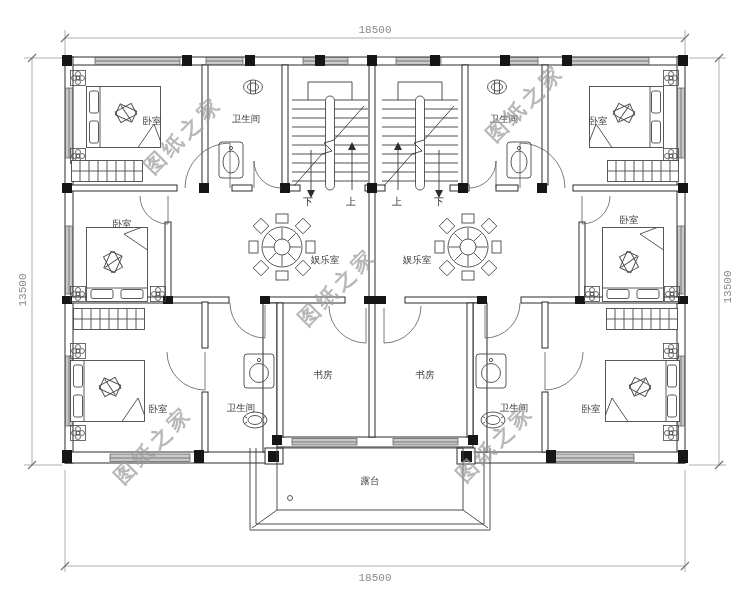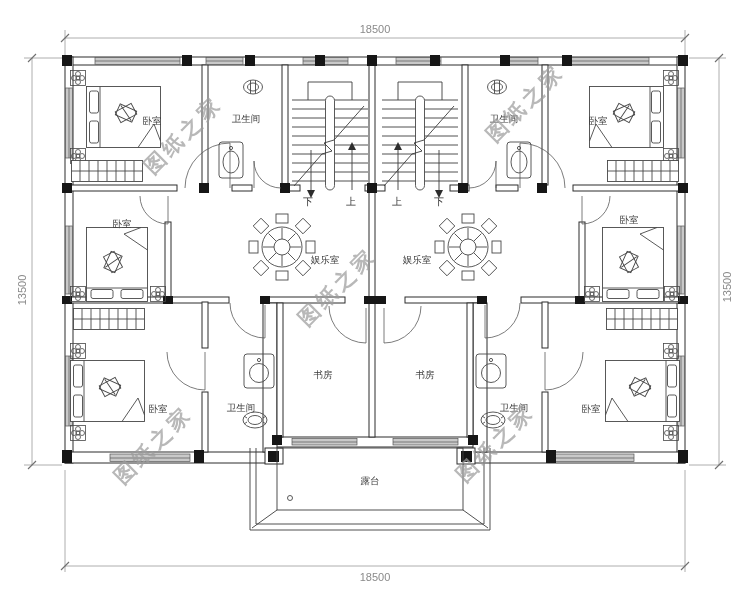--- a/index.html
+++ b/index.html
@@ -1,17 +1,17 @@
 <!DOCTYPE html>
 <html><head>
 <meta charset="utf-8">
 <style>
   html,body{margin:0;padding:0;background:#ffffff;}
   .canvas{position:relative;width:750px;height:600px;background:#ffffff;overflow:hidden;
-          font-family:Liberation Sans, sans-serif;}
+          font-family:Liberation Mono, monospace;}
   svg{position:absolute;left:0;top:0;}
   .wall{fill:#ffffff;stroke:#2d2d2d;stroke-width:1;}
   .col{fill:#161616;stroke:none;}
   .win{fill:#c9c9c9;stroke:#555555;stroke-width:0.7;}
   .winline{stroke:#555555;stroke-width:0.7;}
   .thin{fill:none;stroke:#3c3c3c;stroke-width:0.9;}
   .furn{fill:#ffffff;stroke:#474747;stroke-width:0.9;}
   .furno{fill:none;stroke:#474747;stroke-width:0.9;}
   .door{fill:none;stroke:#5a5a5a;stroke-width:0.8;}
   .dim{stroke:#9a9a9a;stroke-width:0.8;fill:none;}

